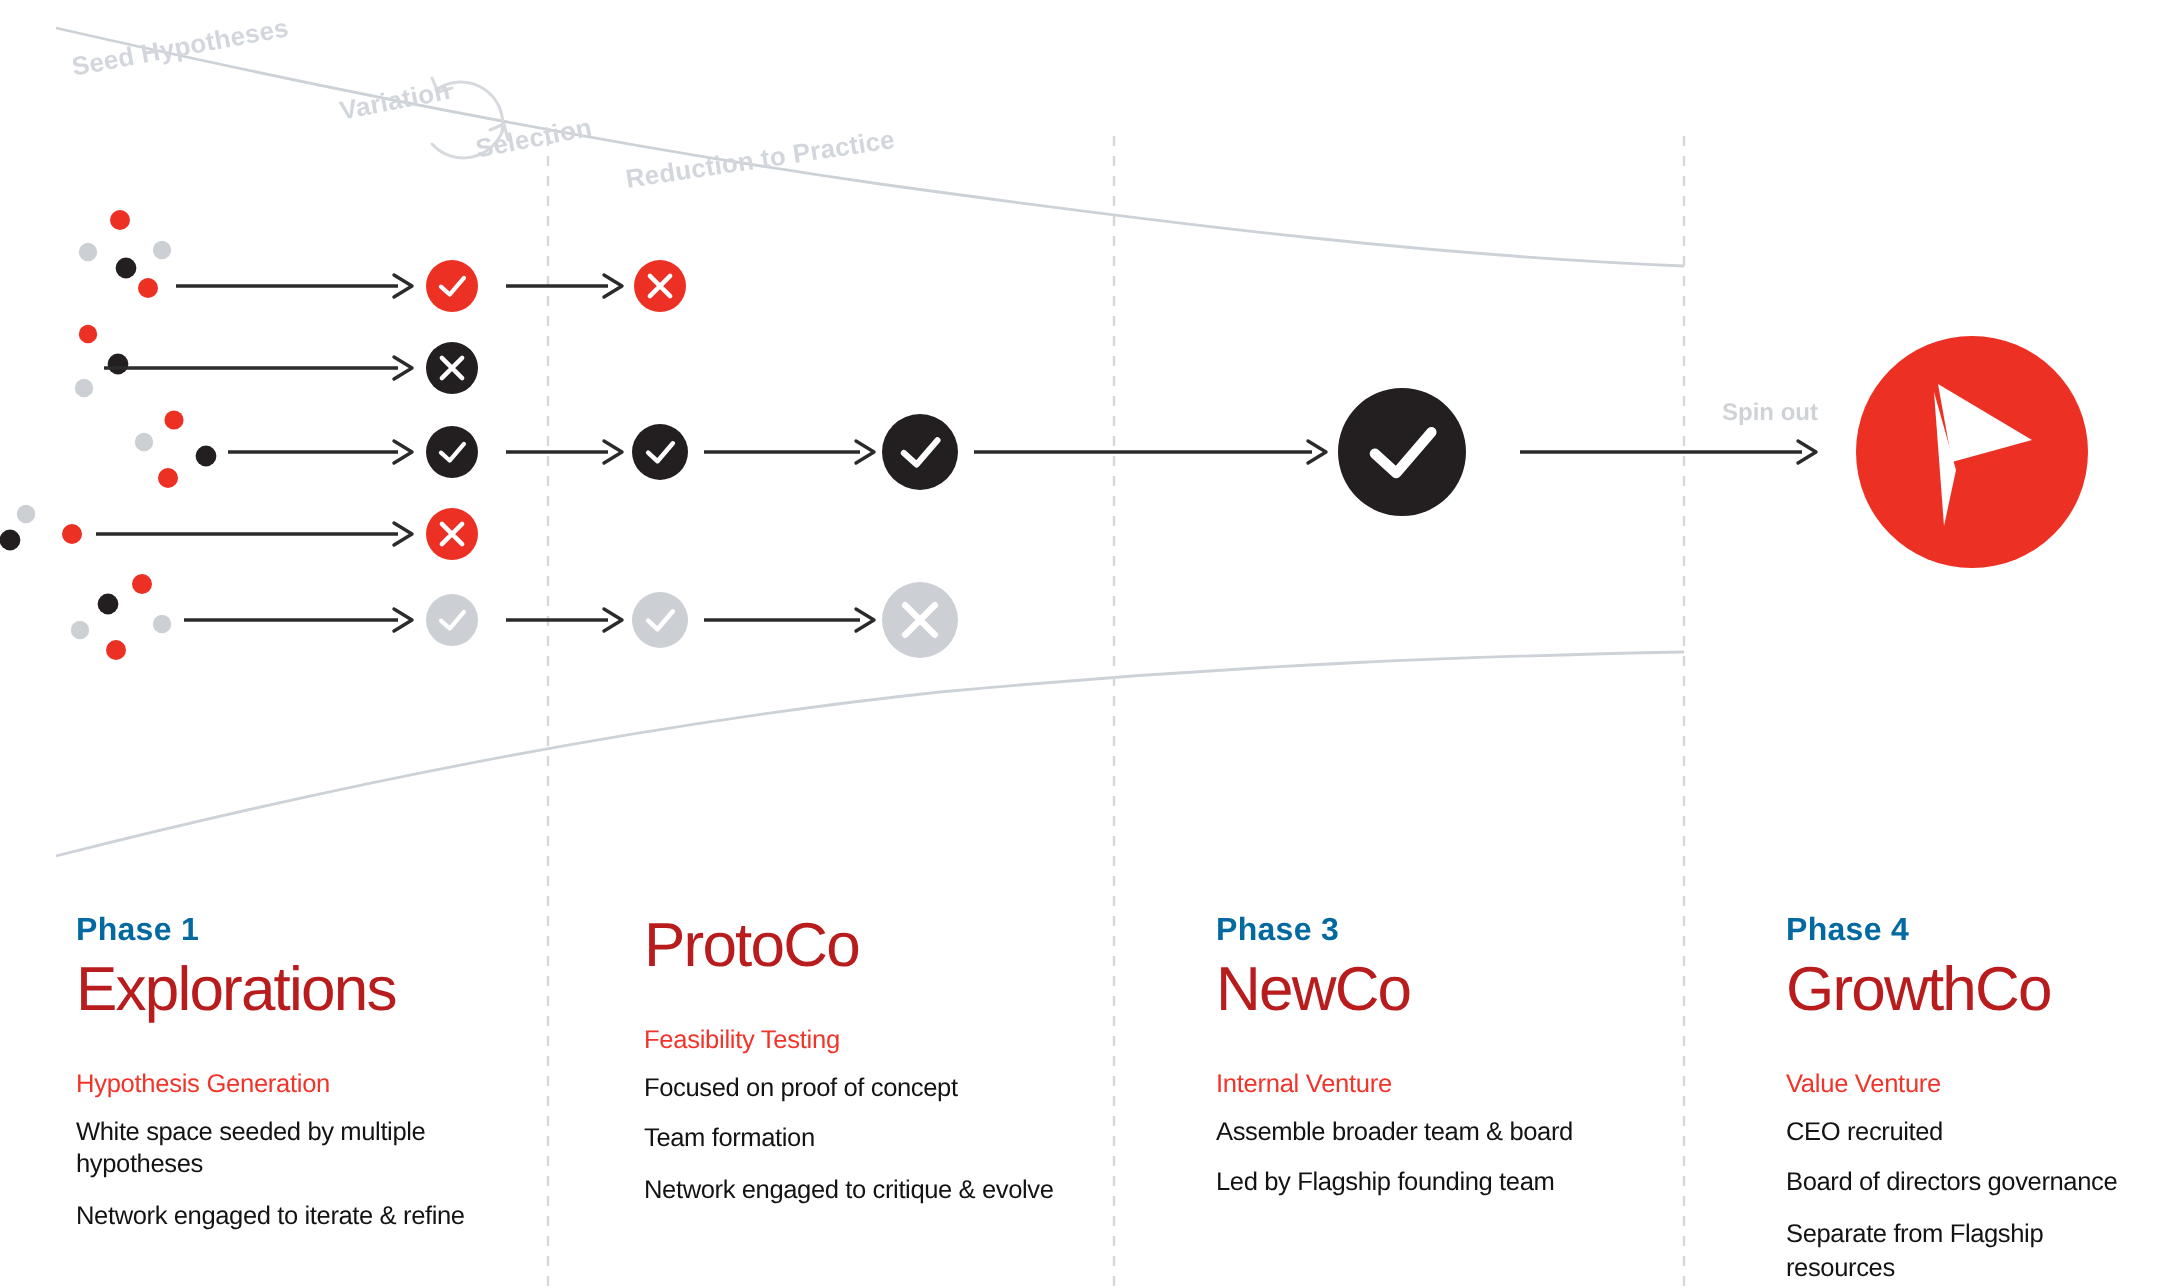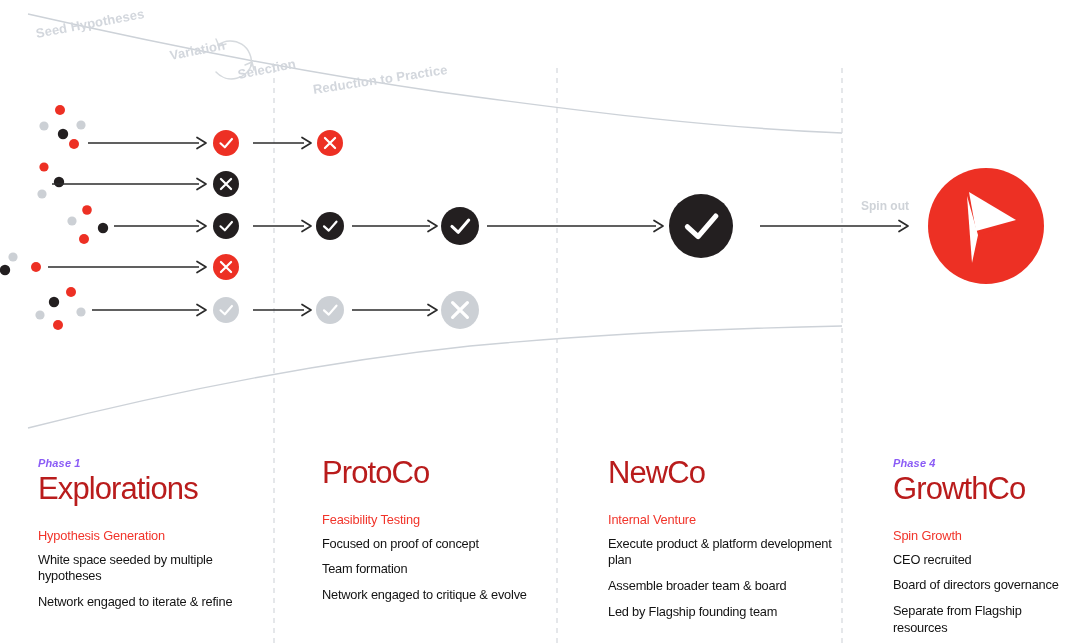--- a/index.html
+++ b/index.html
@@ -48,26 +48,25 @@
     text-align: right;
   }
 
   
   .phase {
     position: absolute;
     top: 457px;
     box-sizing: border-box;
   }
   .phase-kicker {
-    color: #8b5cf6;
-    font-size: 11px;
+    color: #0369a1;
+    font-size: 16px;
     font-weight: 700;
     letter-spacing: .15px;
     margin: 0 0 4px 0;
-    font-style: italic;
   }
   .phase-title {
     color: #b91c1c;
     font-size: 31px;
     font-weight: 400;
     letter-spacing: -0.9px;
     line-height: 1.05;
     margin: 0 0 22px 0;
   }
   .phase-sub {
@@ -270,32 +269,32 @@
       <div class="phase" style="left: 322px; width: 230px;">
         <div class="phase-title">ProtoCo</div>
         <div class="phase-sub">Feasibility Testing</div>
         <ul class="phase-bullets">
           <li>Focused on proof of concept</li>
           <li>Team formation</li>
           <li>Network engaged to critique &amp; evolve</li>
         </ul>
       </div>
       <div class="phase" style="left: 608px; width: 225px;">
+        <div class="phase-kicker">Phase 3</div>
         <div class="phase-title">NewCo</div>
         <div class="phase-sub">Internal Venture</div>
         <ul class="phase-bullets">
-          <li>Execute product &amp; platform development plan</li>
           <li>Assemble broader team &amp; board</li>
           <li>Led by Flagship founding team</li>
         </ul>
       </div>
       <div class="phase" style="left: 893px; width: 180px;">
         <div class="phase-kicker">Phase 4</div>
         <div class="phase-title">GrowthCo</div>
-        <div class="phase-sub">Spin Growth</div>
+        <div class="phase-sub">Value Venture</div>
         <ul class="phase-bullets">
           <li>CEO recruited</li>
           <li>Board of directors governance</li>
           <li>Separate from Flagship resources</li>
         </ul>
       </div>
     </div>
 
 </div>
 

